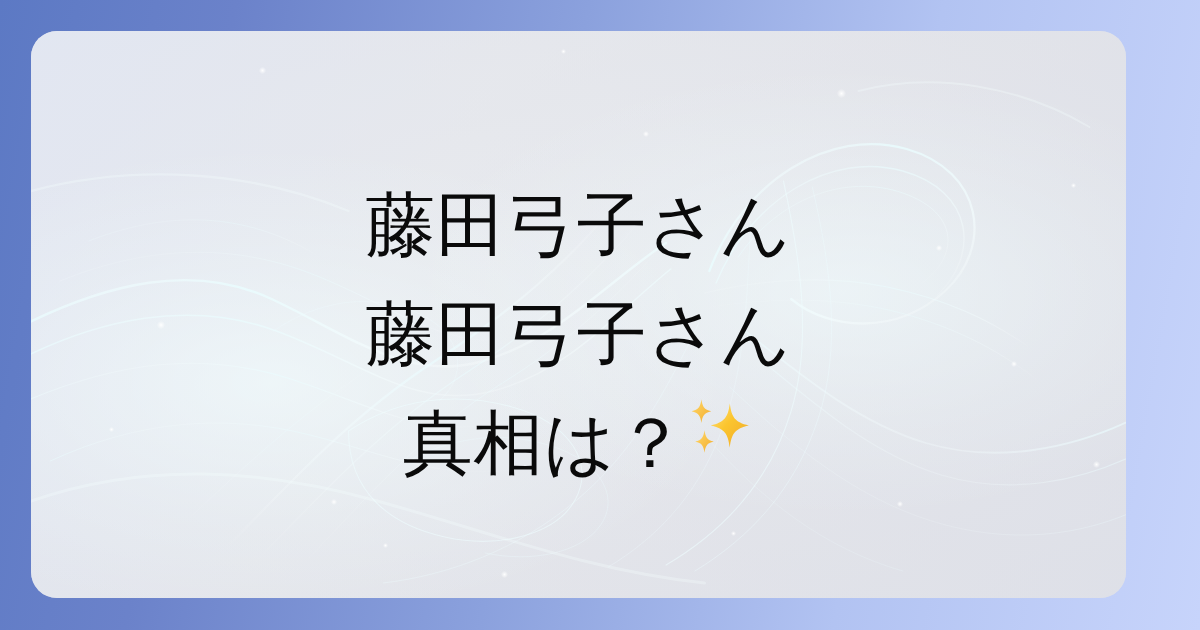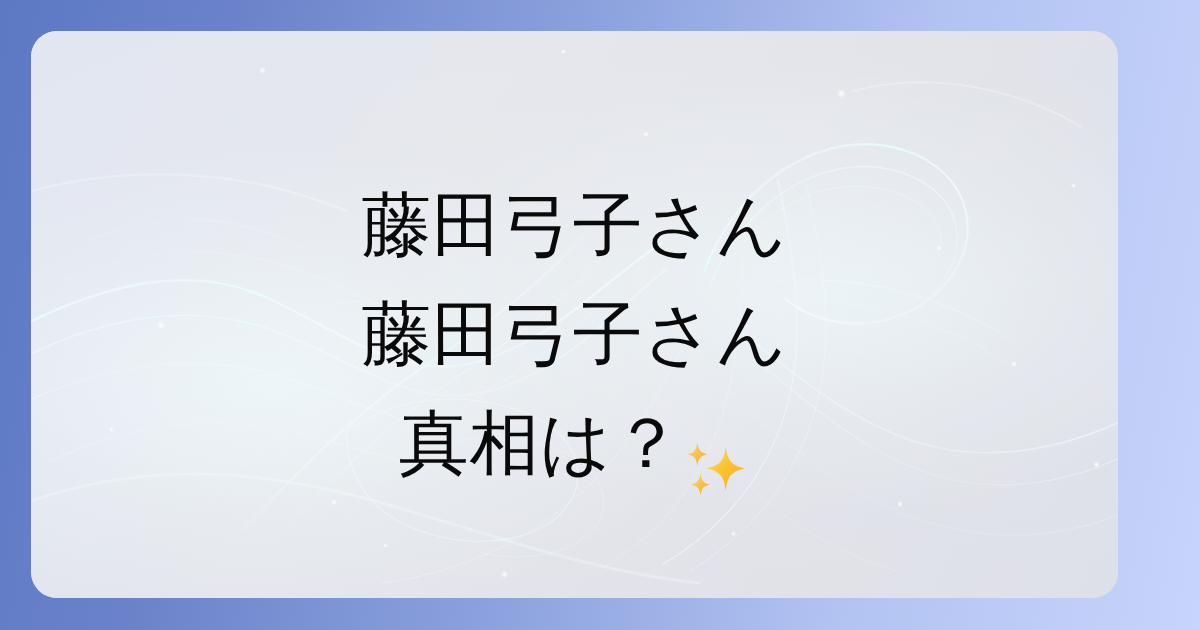--- a/index.html
+++ b/index.html
@@ -32,20 +32,21 @@
   #content-card {
     position: absolute;
     left: 31px;
     top: 31px;
     width: 1087px;
     height: 567px;
     border-radius: 26px;
     overflow: hidden;
     background:
       radial-gradient(120% 95% at 50% 40%, #e8eaee 0%, #e1e3e9 55%, #dcdee5 100%);
+    padding-left: 8px;
   }
 
   
   .card-wash {
     position: absolute;
     inset: 0;
     background:
       linear-gradient(115deg,
         rgba(226,231,243,0.85) 0%,
         rgba(231,233,238,0.55) 35%,
@@ -84,21 +85,21 @@
     color: #0a0a0a;
     font-family: "DejaVu Sans", "Liberation Sans", sans-serif;
     font-size: 70px;
     font-weight: 400;
     line-height: 109px;
     letter-spacing: 0.5px;
     white-space: nowrap;
   }
   .headline-line.with-emoji {
     display: flex;
-    align-items: flex-end;
+    align-items: flex-start;
     justify-content: center;
     gap: 2px;
   }
   .sparkle-emoji {
     display: inline-block;
     width: 66px;
     height: 66px;
     position: relative;
     top: 4px;
     flex: 0 0 auto;

